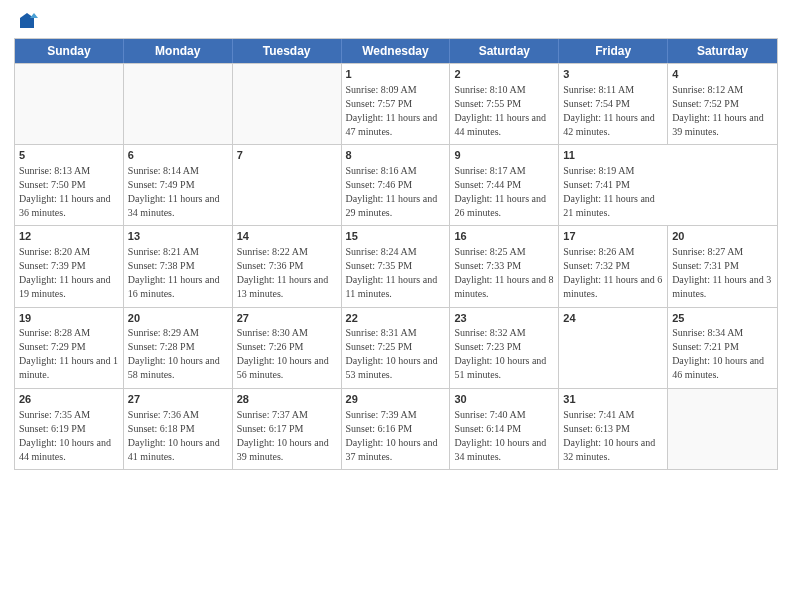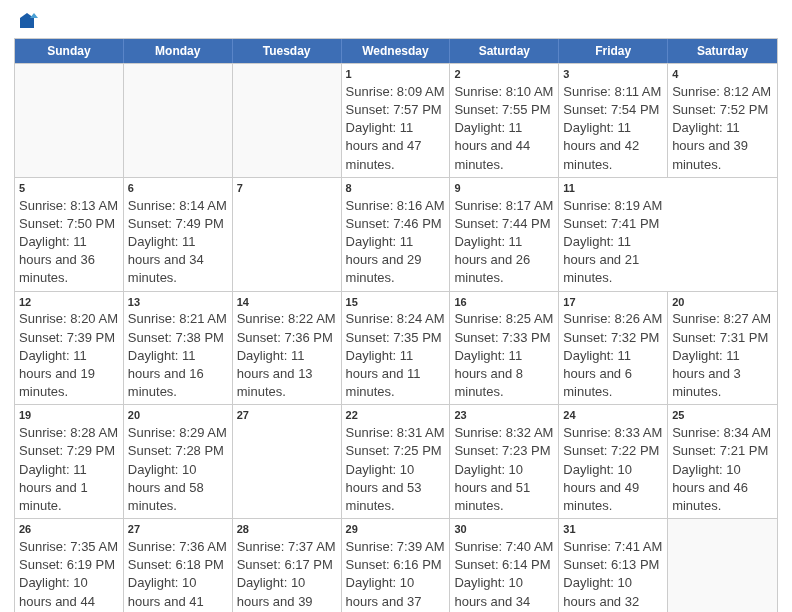--- a/index.html
+++ b/index.html
@@ -96,22 +96,23 @@
     .cal-cell.empty { background: #f9f9f9; }
     .cell-day {
       font-size: 11px;
       font-weight: bold;
       color: #333;
       margin-bottom: 1px;
       display: block;
     }
     .cell-info {
       color: #444;
-      font-size: 13px;
+      font-size: 10px;
       line-height: 1.4;
+      font-family: Liberation Serif, serif;
     }
   </style>
 </head>
 <body>
 
 <div class="page">
   <div class="header">
     <div class="logo">
       <div>
         <div style="display:flex;align-items:center;">
@@ -221,32 +222,32 @@
           <div class="cal-cell">
             <span class="cell-day">19</span>
             <div class="cell-info">Sunrise: 8:28 AM<br>Sunset: 7:29 PM<br>Daylight: 11 hours and 1 minute.</div>
           </div>
           <div class="cal-cell">
             <span class="cell-day">20</span>
             <div class="cell-info">Sunrise: 8:29 AM<br>Sunset: 7:28 PM<br>Daylight: 10 hours and 58 minutes.</div>
           </div>
           <div class="cal-cell">
             <span class="cell-day">27</span>
+            <div class="cell-info">Sunrise: 8:30 AM<br>Sunset: 7:26 PM<br>Daylight: 10 hours and 56 minutes.</div>
           </div>
           <div class="cal-cell">
             <span class="cell-day">22</span>
             <div class="cell-info">Sunrise: 8:31 AM<br>Sunset: 7:25 PM<br>Daylight: 10 hours and 53 minutes.</div>
           </div>
           <div class="cal-cell">
             <span class="cell-day">23</span>
             <div class="cell-info">Sunrise: 8:32 AM<br>Sunset: 7:23 PM<br>Daylight: 10 hours and 51 minutes.</div>
           </div>
           <div class="cal-cell">
             <span class="cell-day">24</span>
-            <div class="cell-info">Sunrise: 8:33 AM<br>Sunset: 7:22 PM<br>Daylight: 10 hours and 49 minutes.</div>
           </div>
           <div class="cal-cell">
             <span class="cell-day">25</span>
             <div class="cell-info">Sunrise: 8:34 AM<br>Sunset: 7:21 PM<br>Daylight: 10 hours and 46 minutes.</div>
           </div>
         </div>
         <div class="cal-week">
           <div class="cal-cell">
             <span class="cell-day">26</span>
             <div class="cell-info">Sunrise: 7:35 AM<br>Sunset: 6:19 PM<br>Daylight: 10 hours and 44 minutes.</div>

